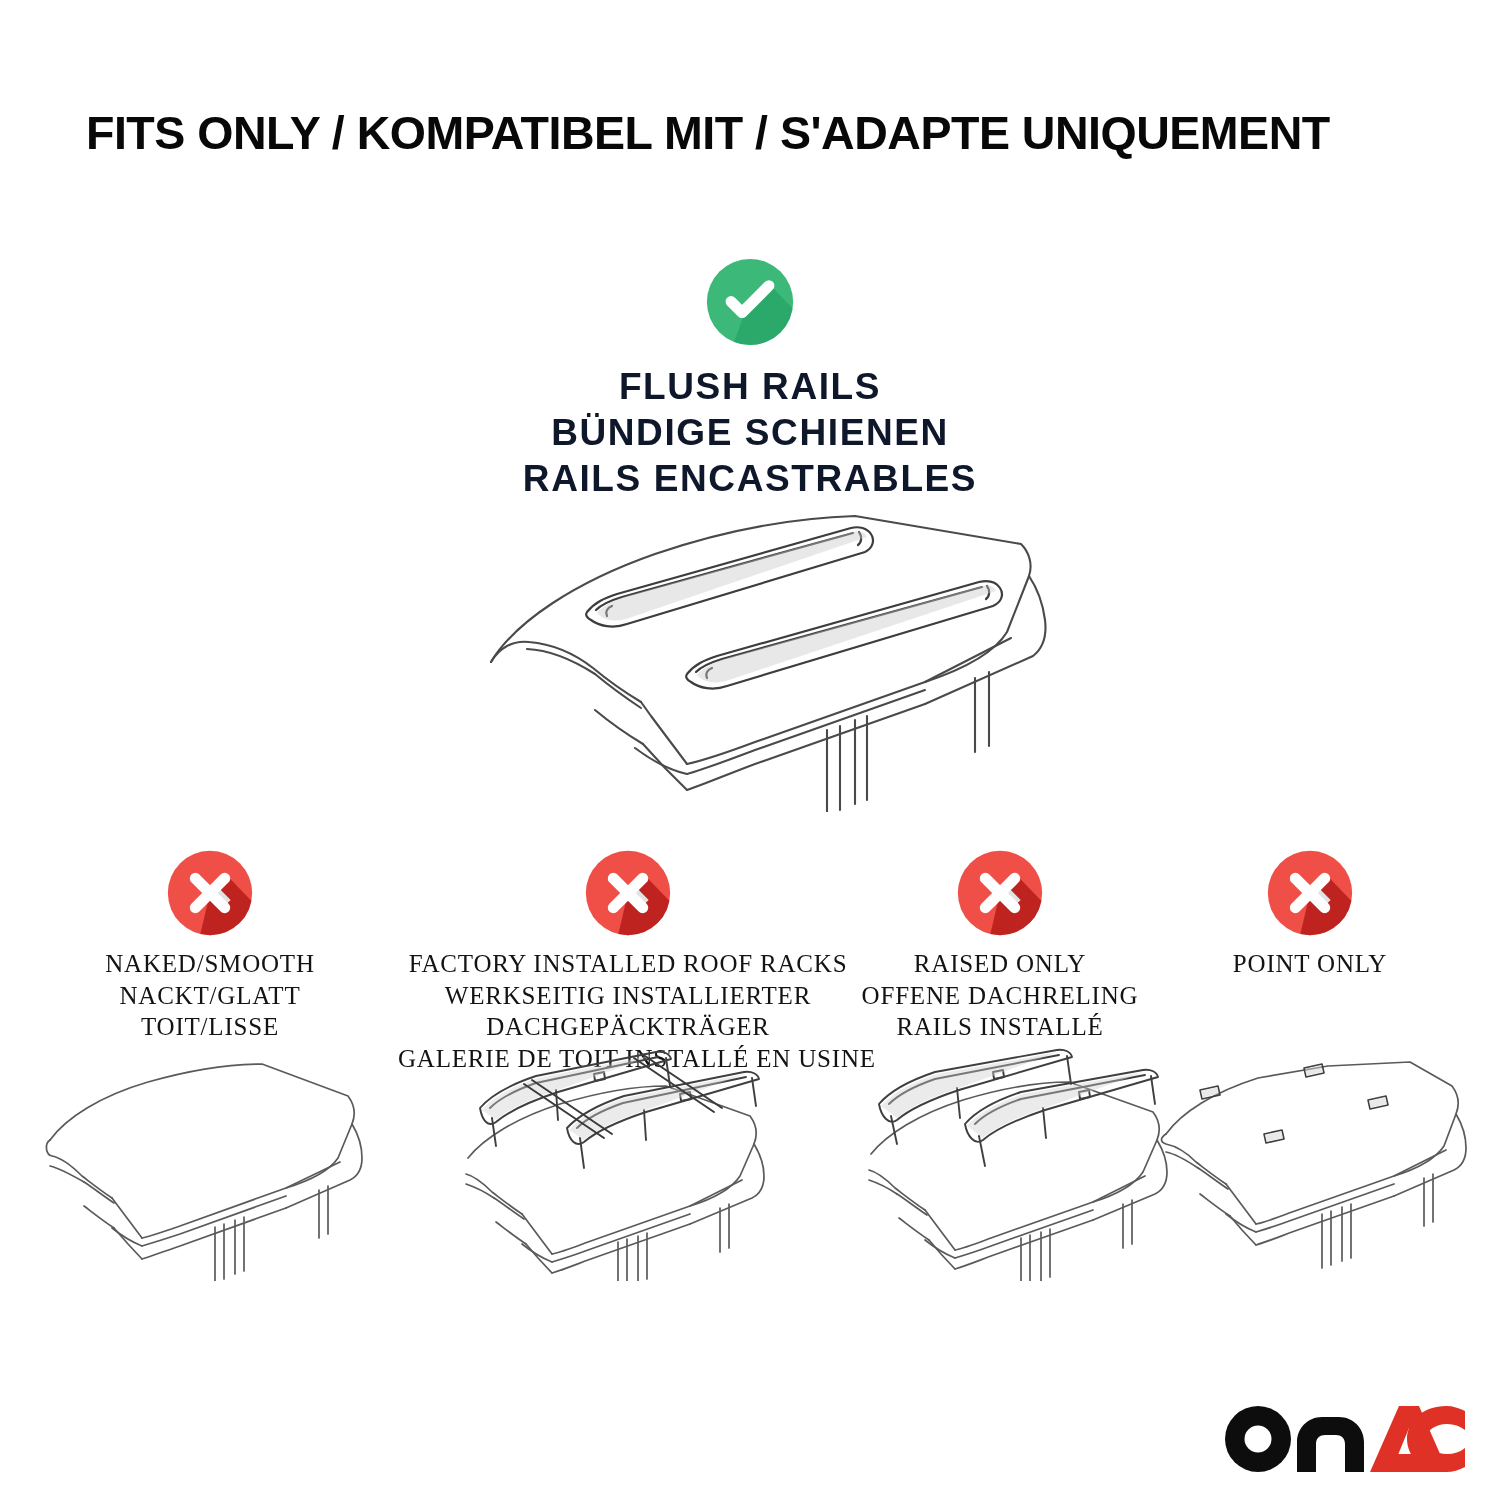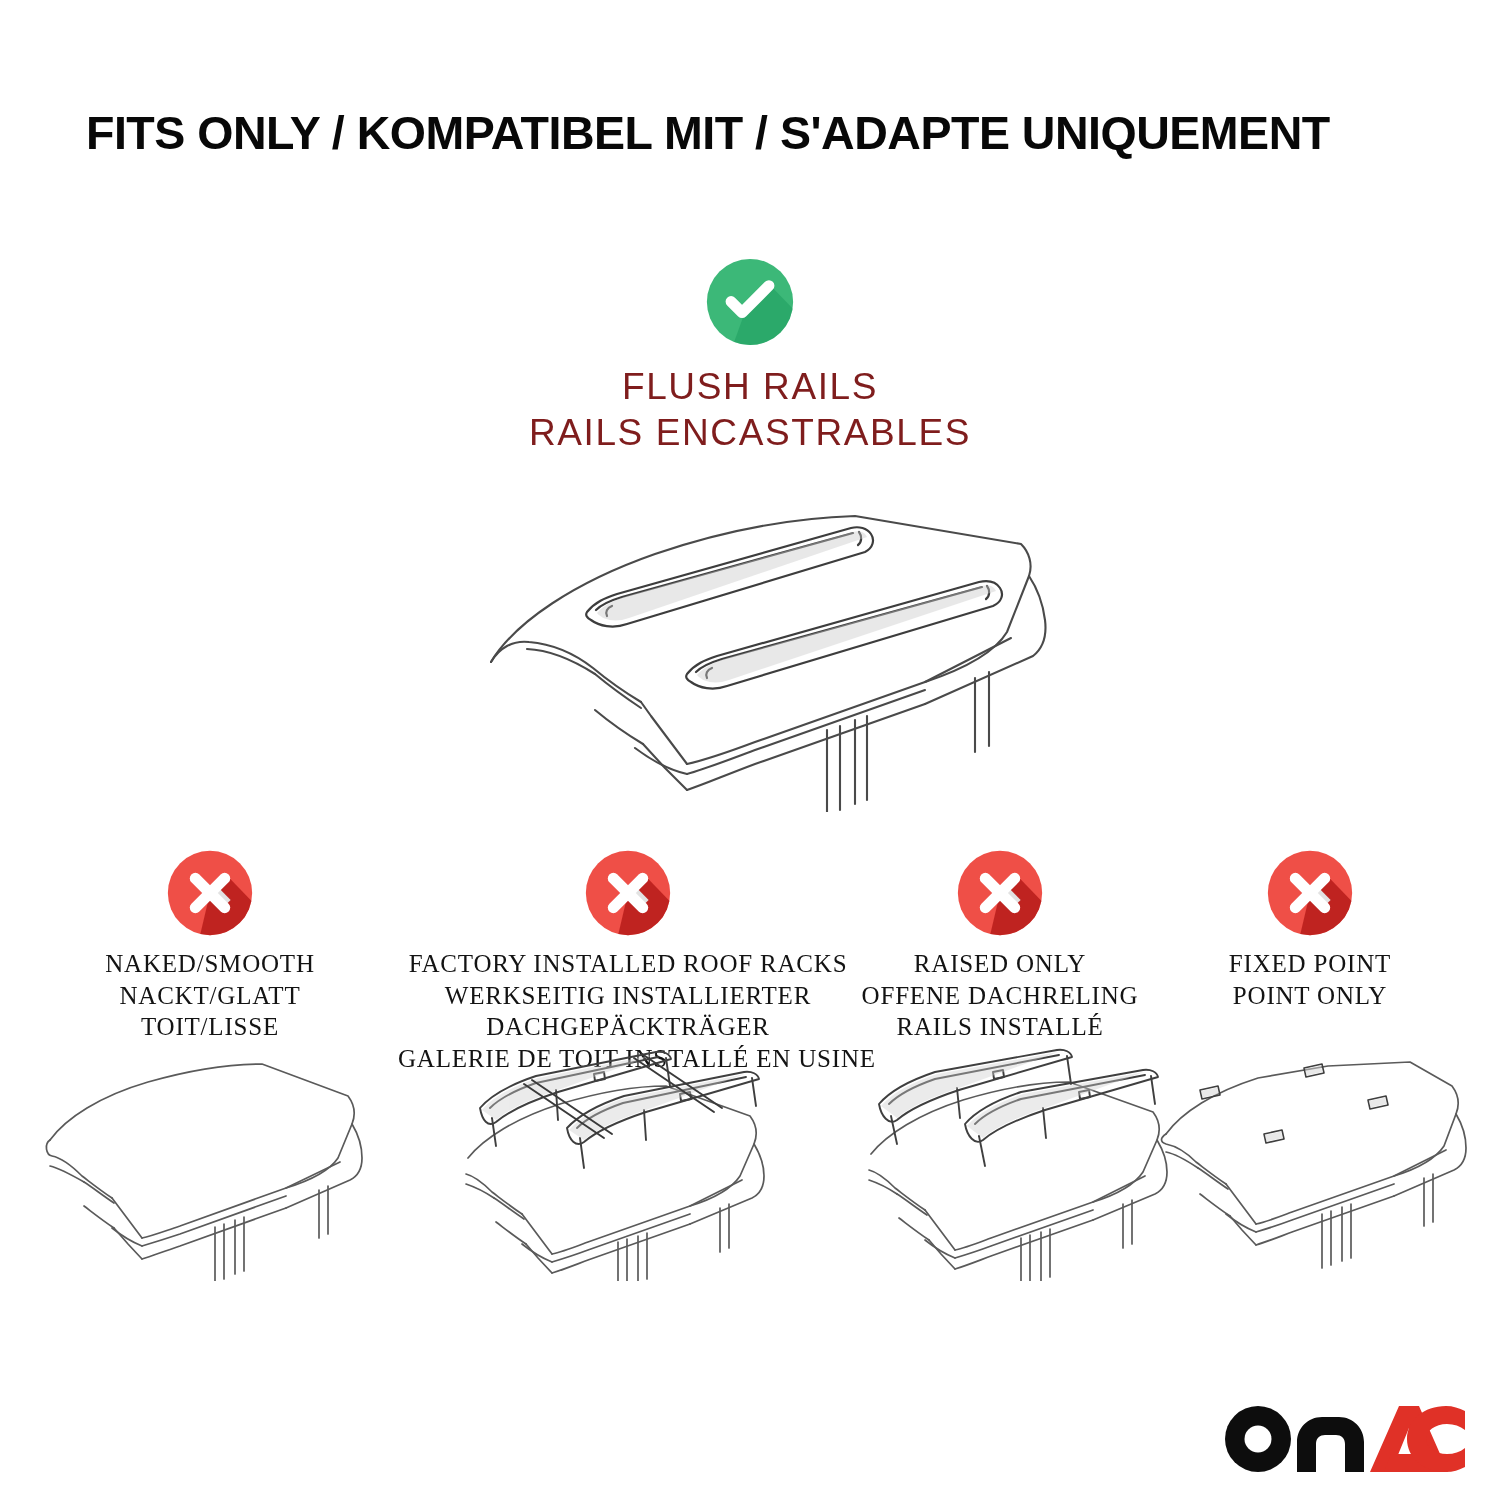--- a/index.html
+++ b/index.html
@@ -35,24 +35,24 @@
     text-align:center;
   }
   .ok-icon{
     width:88px;height:88px;
     margin:0 auto;
     display:block;
   }
   .ok-caption{
     margin-top:18px;
     font-size:37px;
-    font-weight:400;
+    font-weight:700;
     letter-spacing:1.6px;
     line-height:1.24;
-    color:#7f1d1d;
+    color:#0f172a;
   }
   .ok-caption div{white-space:nowrap;}
 
   .hero-roof{
     position:absolute;
     left:455px; top:492px;
     width:620px;height:320px;
   }
 
   
@@ -120,20 +120,21 @@
       </defs>
       <circle cx="50" cy="50" r="49" fill="#3cb878"></circle>
       <g clip-path="url(#okclip)">
         <path d="M44 62 L74 32 L99 58 L99 101 L30 101 Z" fill="#1e9c5f" opacity="0.55"></path>
       </g>
       <path d="M28.5 49.5 L41 62 L71.5 31.5" fill="none" stroke="#ffffff" stroke-width="12.5" stroke-linecap="round" stroke-linejoin="round"></path>
     </svg>
 
     <div class="ok-caption">
       <div>FLUSH RAILS</div>
+      <div>BÜNDIGE SCHIENEN</div>
       <div>RAILS ENCASTRABLES</div>
     </div>
   </div>
 
   <div class="hero-roof">
     <svg width="620" height="320" viewBox="0 0 620 320">
       <g fill="none" stroke="#4a4a4a" stroke-width="2.1" stroke-linecap="round" stroke-linejoin="round">
 
         <path d="M36 170 C60 130 120 90 200 62 C270 38 340 26 400 24 L566 52
                  C574 60 578 72 574 84 L552 140
@@ -411,21 +412,20 @@
         </g>
         <g clip-path="url(#xclip3)">
           <path d="M50 50 L66 66 L74 58 L58 42 Z" fill="#e2e2e2"></path>
         </g>
         <g stroke="#ffffff" stroke-width="13" stroke-linecap="round">
           <line x1="33" y1="33" x2="67" y2="67"></line>
           <line x1="67" y1="33" x2="33" y2="67"></line>
         </g>
       </svg>
       <div class="cap">
-        <div>FIXED POINT</div>
         <div>POINT ONLY</div>
       </div>
       <div class="col-roof">
         <svg width="320" height="235" viewBox="0 0 320 235">
           <g fill="none" stroke="#5a5a5a" stroke-width="1.7" stroke-linecap="round" stroke-linejoin="round">
             <path d="M14 88 C30 66 62 46 106 32 L176 20 L258 16 L300 40
                      C306 48 308 58 304 68 L292 100
                      C284 112 268 122 242 130 L140 166
                      C124 172 114 176 104 178"></path>
             <path d="M104 178 L92 162 L80 146 L74 138"></path>

